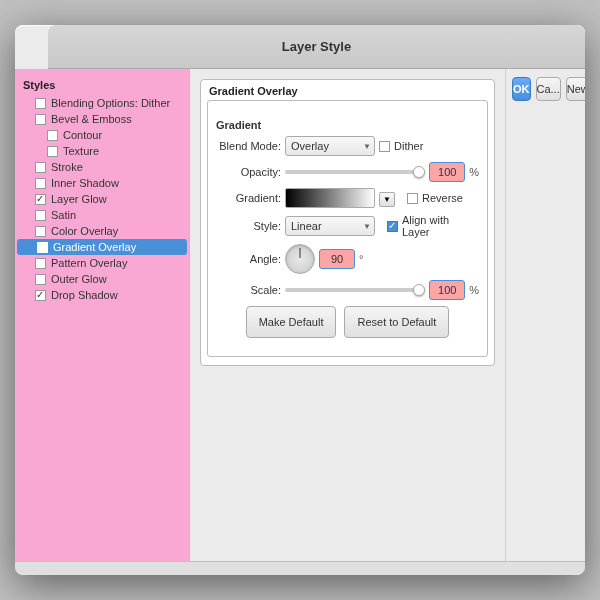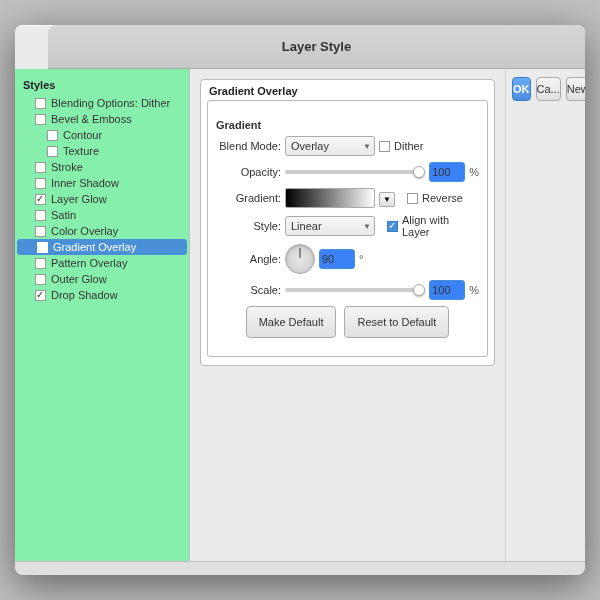--- a/index.html
+++ b/index.html
@@ -34,21 +34,21 @@
       border-radius: 8px 8px 0 0;
       margin-left: 33px;
     }
     .dialog-body {
       display: flex;
       flex: 1;
       overflow: hidden;
     }
     .sidebar {
       width: 175px;
-      background: #86efac;
+      background: #f9a8d4;
       border-right: 1px solid #c0c0c0;
       padding: 6px 0;
       flex-shrink: 0;
     }
     .sidebar-header {
       padding: 4px 8px;
       font-weight: 700;
       font-size: 11px;
       color: #222;
     }
@@ -221,22 +221,23 @@
       border-radius: 50%;
       background: white;
       border: 1px solid #aaa;
       box-shadow: 0 1px 2px rgba(0,0,0,0.3);
     }
     .number-input {
       width: 36px;
       height: 20px;
       border: 1px solid #4a90d9;
       border-radius: 3px;
-      background: #3b82f6;
-      font-size: 11px;
+      background: #fca5a5;
+      font-size: 11px;
+      text-align: center;
       color: #333;
       padding: 0 2px;
     }
     .unit-label {
       font-size: 11px;
       color: #555;
     }
     .gradient-bar {
       width: 90px;
       height: 20px;

